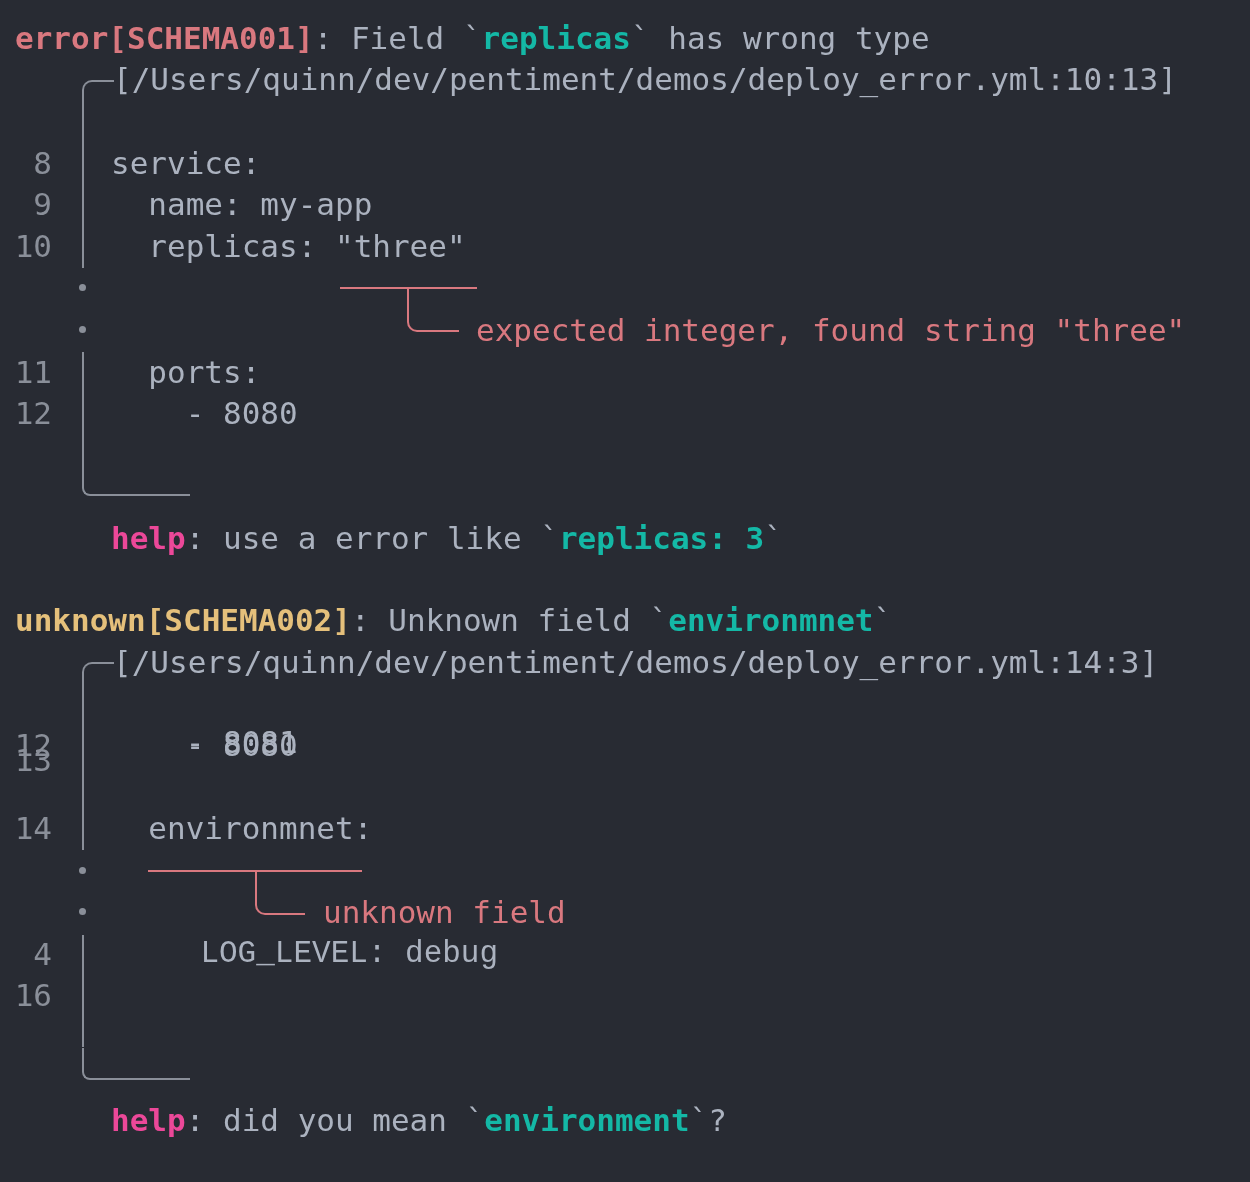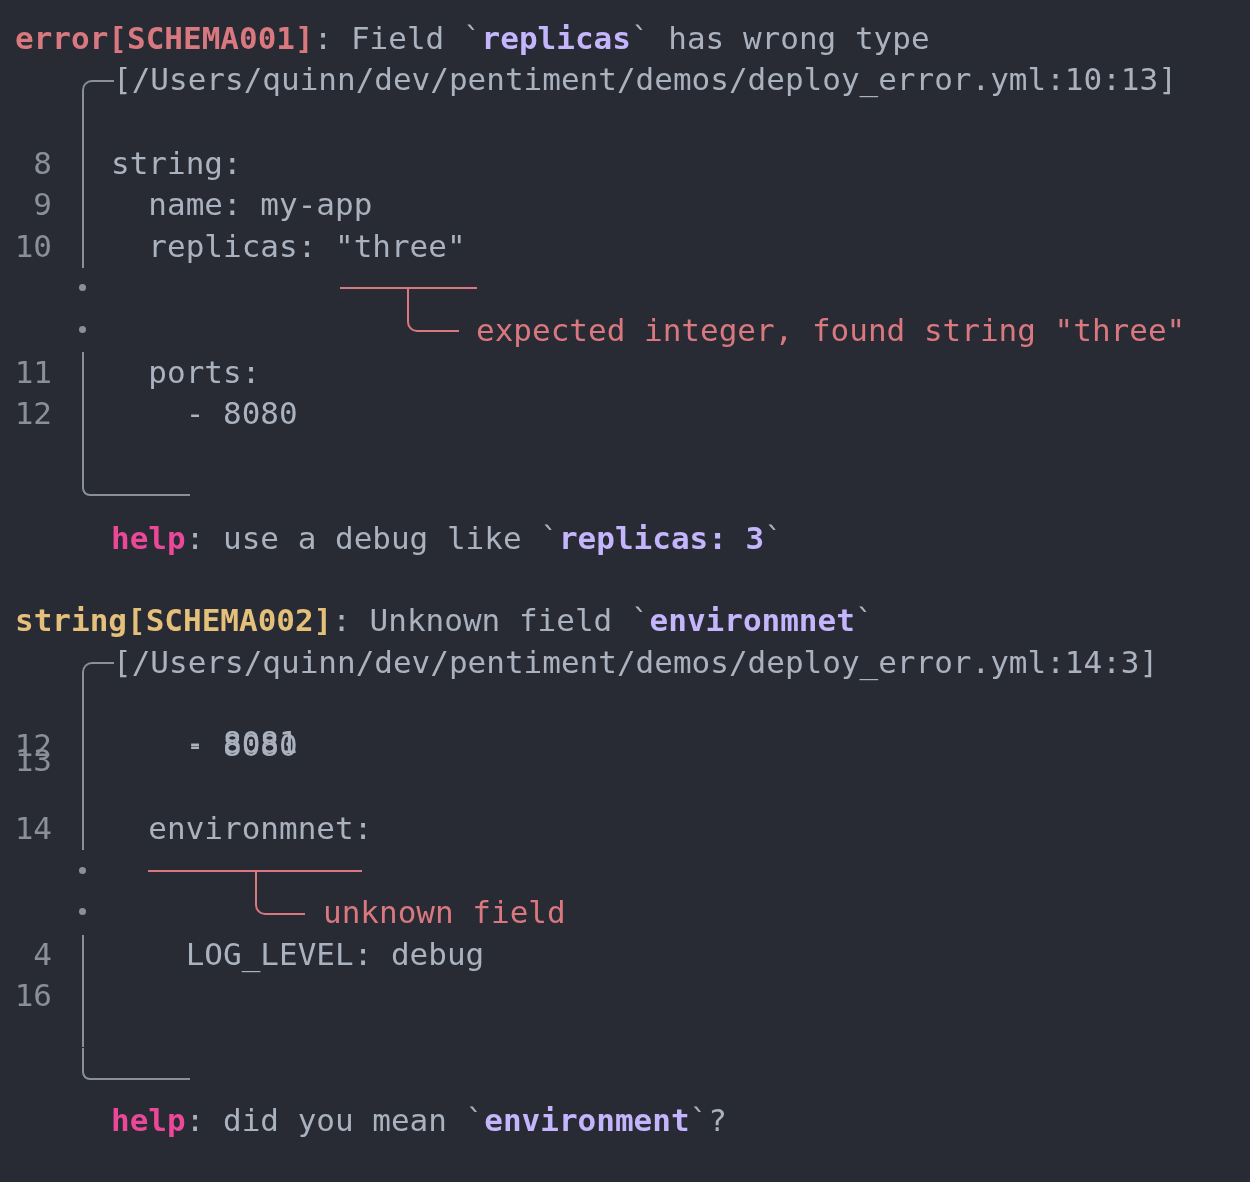--- a/index.html
+++ b/index.html
@@ -7,21 +7,21 @@
     width:1250px; height:1182px; overflow:hidden;
     background:#282b33;
     font-family:"DejaVu Sans Mono","Liberation Mono",monospace;
     font-size:31px;
     color:#abb2bf;
     position:relative;
   }
   .abs { position:absolute; white-space:pre; line-height:40px; }
   .err { color:#d9787f; font-weight:bold; }
   .warn { color:#e5c07b; font-weight:bold; }
-  .bold { font-weight:bold; color:#c4b5fd; }
+  .bold { font-weight:bold; color:#14b8a6; }
   .help { color:#ec4899;font-weight:bold; }
   .red { color:#d9787f; }
   .lnum { color:#8a8f99; text-align:right; width:52px; }
   .gutter { position:absolute; border-left:2px solid #8a8f99; }
   .corner-top {
     position:absolute; width:30px; height:30px;
     border-left:2px solid #8a8f99; border-top:2px solid #8a8f99;
     border-top-left-radius:10px;
   }
   .corner-bot {
@@ -41,45 +41,45 @@
 
 <div>
   <div class="abs" style="left:15px;top:18px;"><span class="err">error[SCHEMA001]</span><span>: Field `</span><span class="bold">replicas</span><span>` has wrong type</span></div>
 
   <div class="corner-top" style="left:82px;top:80px;"></div>
   <div class="abs" style="left:113px;top:59px;">[/Users/quinn/dev/pentiment/demos/deploy_error.yml:10:13]</div>
 
   <div class="gutter" style="left:82px;top:108px;height:160px;"></div>
 
   <div class="abs lnum" style="left:0;top:143px;">8</div>
-  <div class="abs" style="left:111px;top:143px;">string:</div>
+  <div class="abs" style="left:111px;top:143px;">service:</div>
   <div class="abs lnum" style="left:0;top:184px;">9</div>
   <div class="abs" style="left:111px;top:184px;">  name: my-app</div>
   <div class="abs lnum" style="left:0;top:226px;">10</div>
   <div class="abs" style="left:111px;top:226px;">  replicas: "three"</div>
 
   <div class="dot" style="left:79px;top:284px;"></div>
   <div class="uline" style="left:340px;top:287px;width:137px;"></div>
   <div class="hook" style="left:407px;top:288px;width:50px;height:42px;"></div>
   <div class="dot" style="left:79px;top:326px;"></div>
   <div class="abs red" style="left:476px;top:310px;">expected integer, found string "three"</div>
 
   <div class="gutter" style="left:82px;top:352px;height:112px;"></div>
   <div class="abs lnum" style="left:0;top:352px;">11</div>
   <div class="abs" style="left:111px;top:352px;">  ports:</div>
   <div class="abs lnum" style="left:0;top:393px;">12</div>
   <div class="abs" style="left:111px;top:393px;">    - 8080</div>
 
   <div class="corner-bot" style="left:82px;top:464px;width:106px;"></div>
 
-  <div class="abs" style="left:111px;top:518px;"><span class="help">help</span><span>: use a debug like `</span><span class="bold">replicas: 3</span><span>`</span></div>
+  <div class="abs" style="left:111px;top:518px;"><span class="help">help</span><span>: use a error like `</span><span class="bold">replicas: 3</span><span>`</span></div>
 </div>
 
 <div>
-  <div class="abs" style="left:15px;top:600px;"><span class="warn">string[SCHEMA002]</span><span>: Unknown field `</span><span class="bold">environmnet</span><span>`</span></div>
+  <div class="abs" style="left:15px;top:600px;"><span class="warn">unknown[SCHEMA002]</span><span>: Unknown field `</span><span class="bold">environmnet</span><span>`</span></div>
 
   <div class="corner-top" style="left:82px;top:662px;"></div>
   <div class="abs" style="left:113px;top:642px;">[/Users/quinn/dev/pentiment/demos/deploy_error.yml:14:3]</div>
 
   <div class="gutter" style="left:82px;top:690px;height:160px;"></div>
 
   <div class="abs lnum" style="left:0;top:725px;">12</div>
   <div class="abs" style="left:111px;top:725px;">    - 8080</div>
   <div class="abs lnum" style="left:0;top:740px;">13</div>
   <div class="abs" style="left:111px;top:722px;">    - 8081</div>
@@ -87,20 +87,20 @@
   <div class="abs" style="left:111px;top:808px;">  environmnet:</div>
 
   <div class="dot" style="left:79px;top:867px;"></div>
   <div class="uline" style="left:148px;top:870px;width:214px;"></div>
   <div class="hook" style="left:255px;top:871px;width:48px;height:42px;"></div>
   <div class="dot" style="left:79px;top:908px;"></div>
   <div class="abs red" style="left:323px;top:892px;">unknown field</div>
 
   <div class="gutter" style="left:82px;top:935px;height:112px;"></div>
   <div class="abs lnum" style="left:0;top:934px;">4</div>
-  <div class="abs" style="left:111px;top:934px;">    LOG_LEVEL: debug</div>
+  <div class="abs" style="left:126px;top:934px;font-family:Liberation Mono, monospace;">    LOG_LEVEL: debug</div>
   <div class="abs lnum" style="left:0;top:975px;">16</div>
   <div class="abs" style="left:111px;top:975px;"></div>
 
   <div class="corner-bot" style="left:82px;top:1048px;width:106px;"></div>
 
   <div class="abs" style="left:111px;top:1100px;"><span class="help">help</span><span>: did you mean `</span><span class="bold">environment</span><span>`?</span></div>
 </div>
 
 </body></html>

